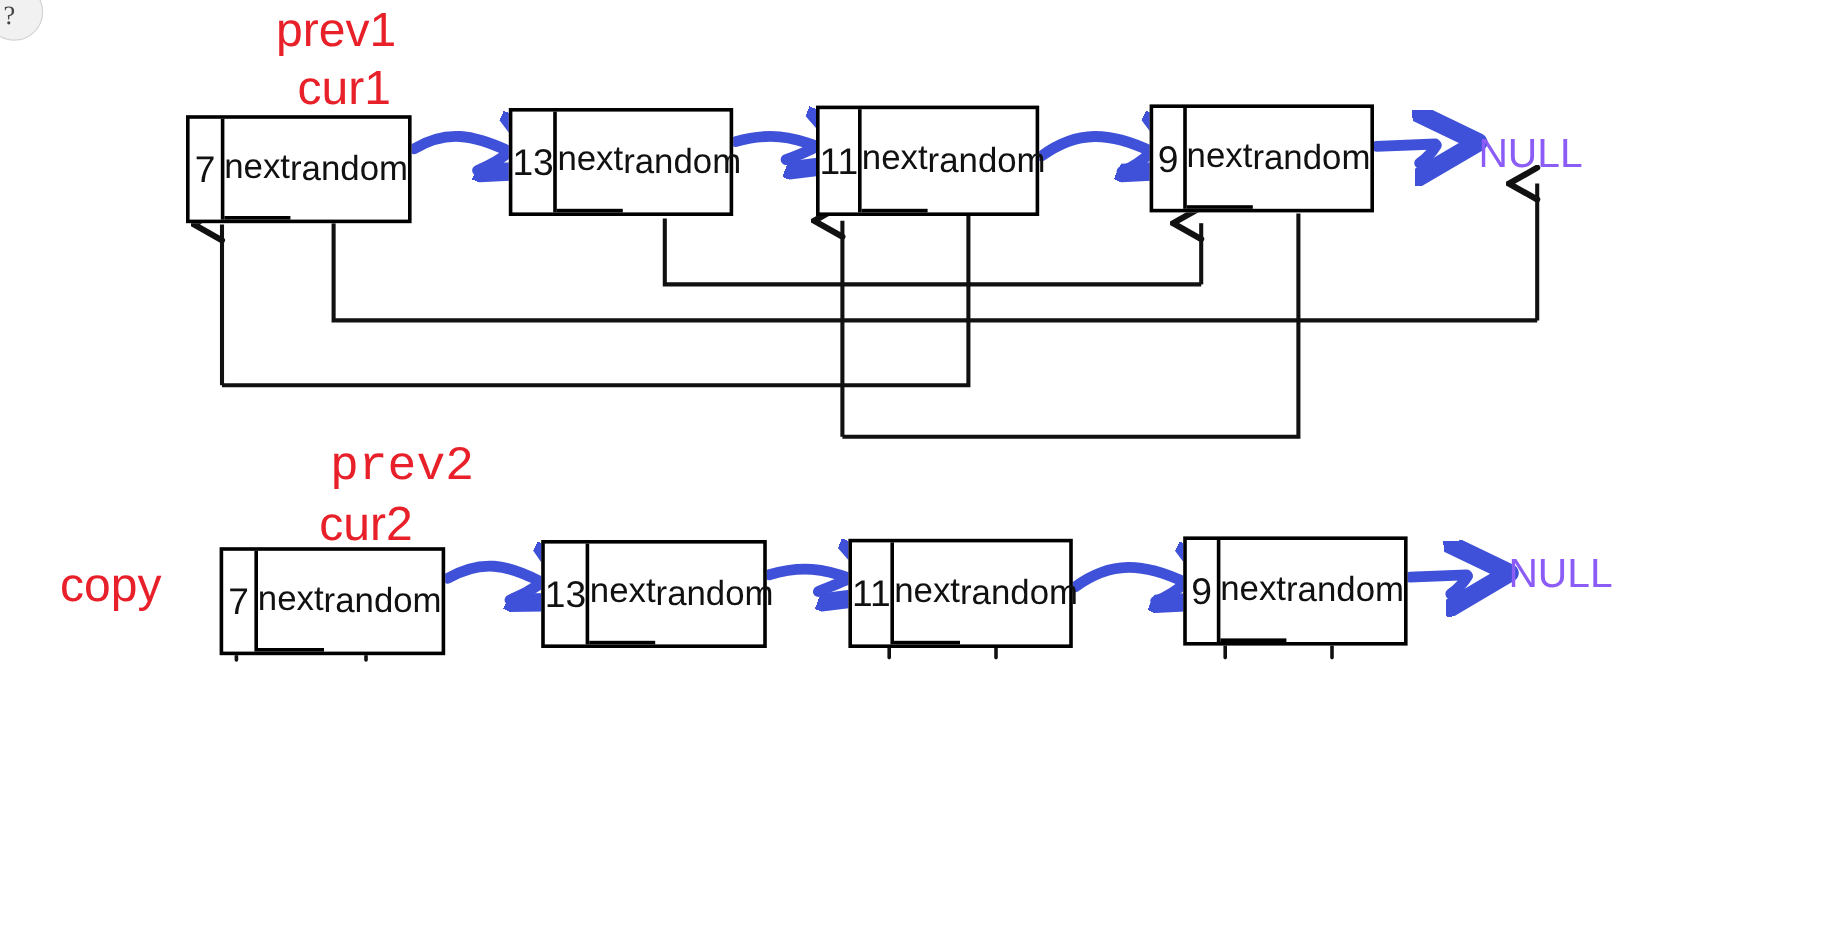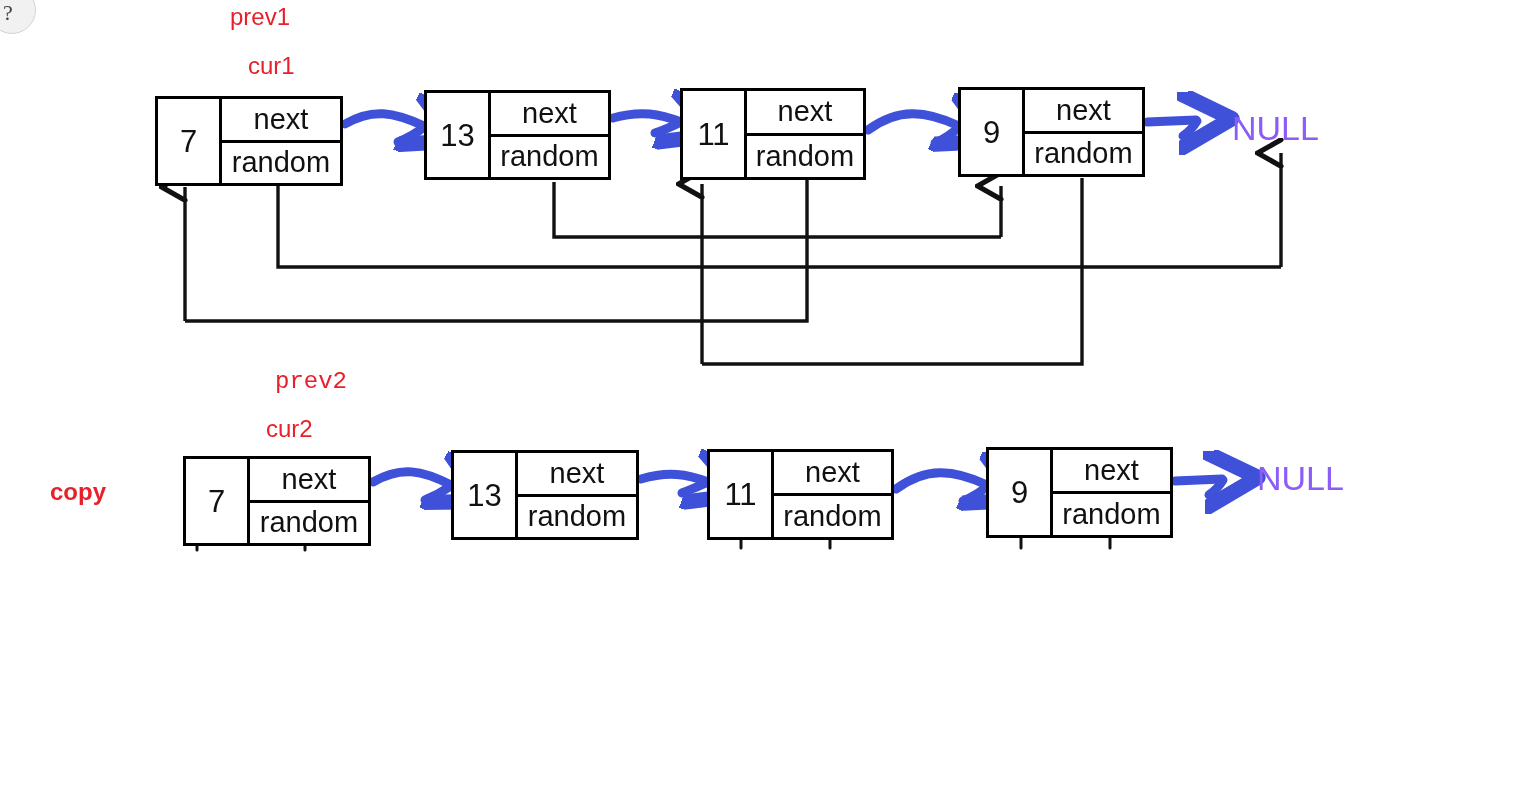--- a/index.html
+++ b/index.html
@@ -43,21 +43,20 @@
     align-items: center;
     justify-content: center;
     font-size: 31px;
     color: #111;
     line-height: 1;
   }
   .node .fields {
     box-sizing: border-box;
     flex: 1;
     display: flex;
-    flex-direction: column;
   }
   .node .fields .cell {
     box-sizing: border-box;
     flex: 1;
     display: flex;
     align-items: center;
     justify-content: center;
     font-size: 29px;
     color: #111;
     line-height: 1;
@@ -67,21 +66,21 @@
   }
   
   .lbl {
     position: absolute;
     line-height: 1;
     white-space: nowrap;
     z-index: 4;
   }
   .lbl.red {
     color: #e8202a;
-    font-size: 24px;
+    font-size: 40px;
   }
   .lbl.null {
     color: #8b5cf6;
     font-size: 34px;
   }
   
   .help-icon {
     position: absolute;
     left: -12px;
     top: -14px;
@@ -214,21 +213,21 @@
       </div>
     </div>
 
     <div class="lbl null" style="left:1232px; top:111px;">NULL</div>
   </div>
 
   <div>
 
     <div class="lbl red" style="left:275px; top:370px;font-family:Liberation Mono, monospace;">prev2</div>
     <div class="lbl red" style="left:266px; top:417px;">cur2</div>
-    <div class="lbl red" style="left:50px; top:480px;font-weight:bold;">copy</div>
+    <div class="lbl red" style="left:50px; top:468px;">copy</div>
 
     <div class="node" style="left:183px; top:456px; width:188px; height:90px;">
       <div class="val">7</div>
       <div class="fields">
         <div class="cell top">next</div>
         <div class="cell">random</div>
       </div>
     </div>
 
     <div class="node" style="left:451px; top:450px; width:188px; height:90px;">

